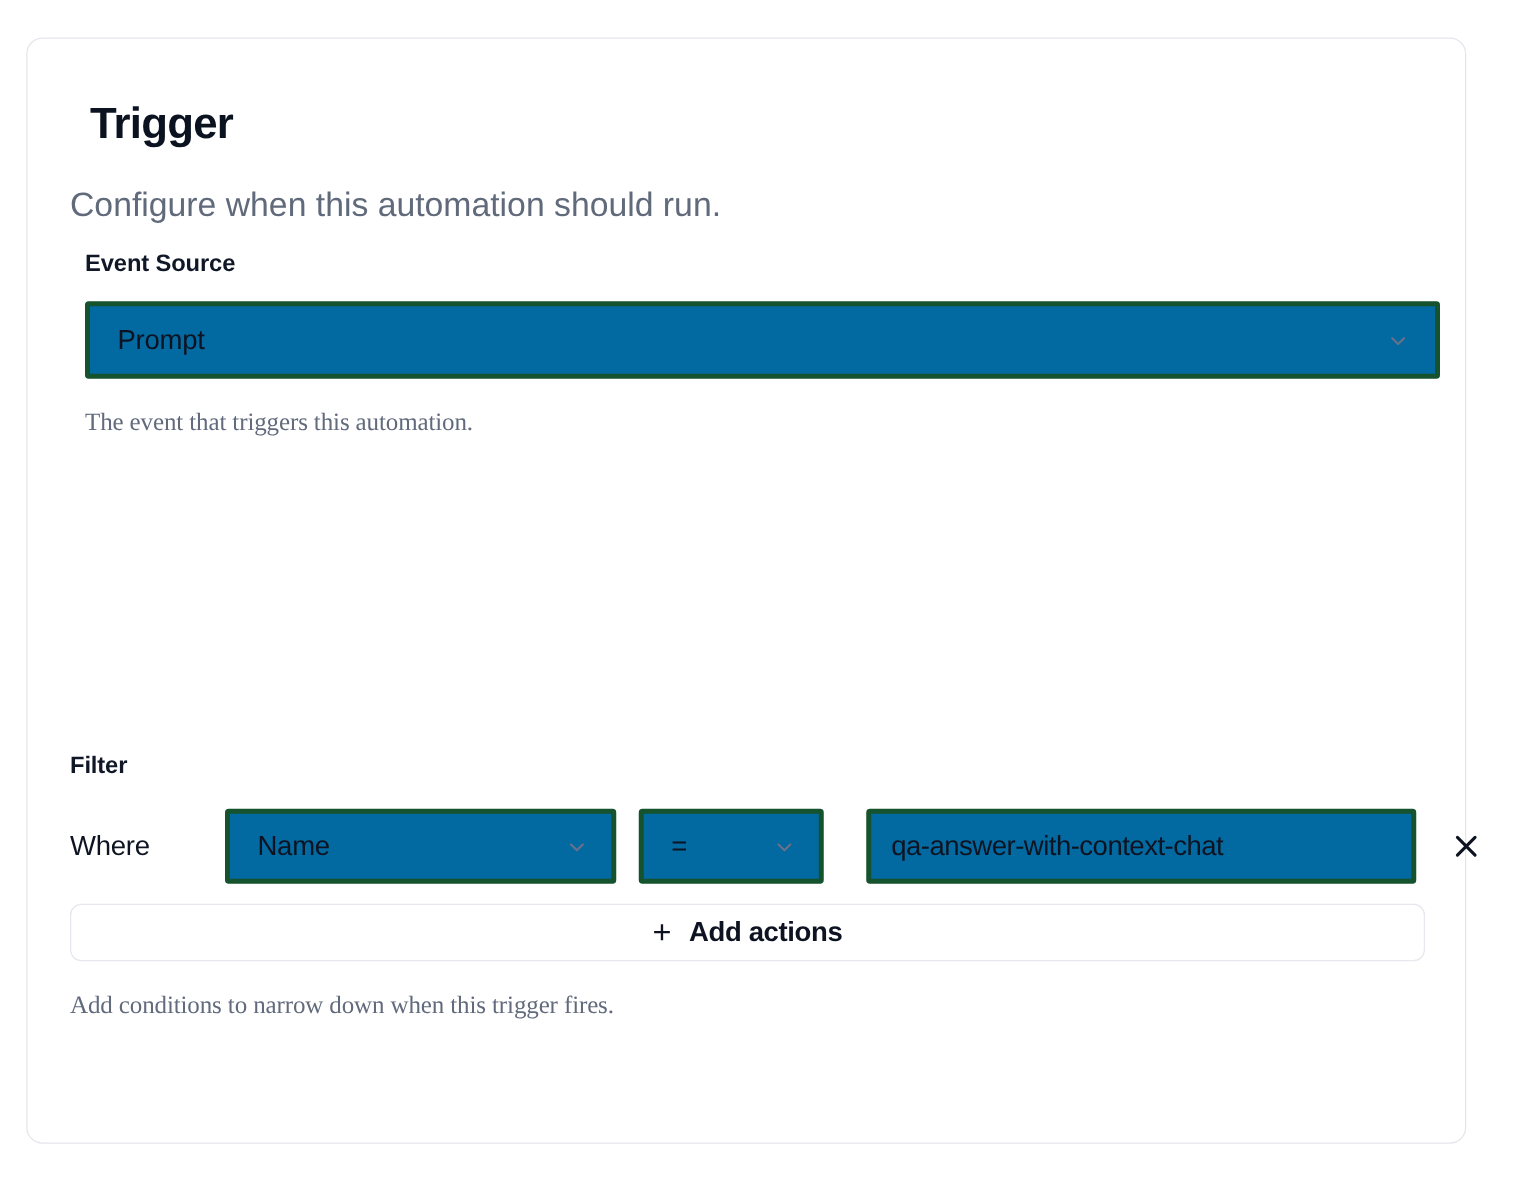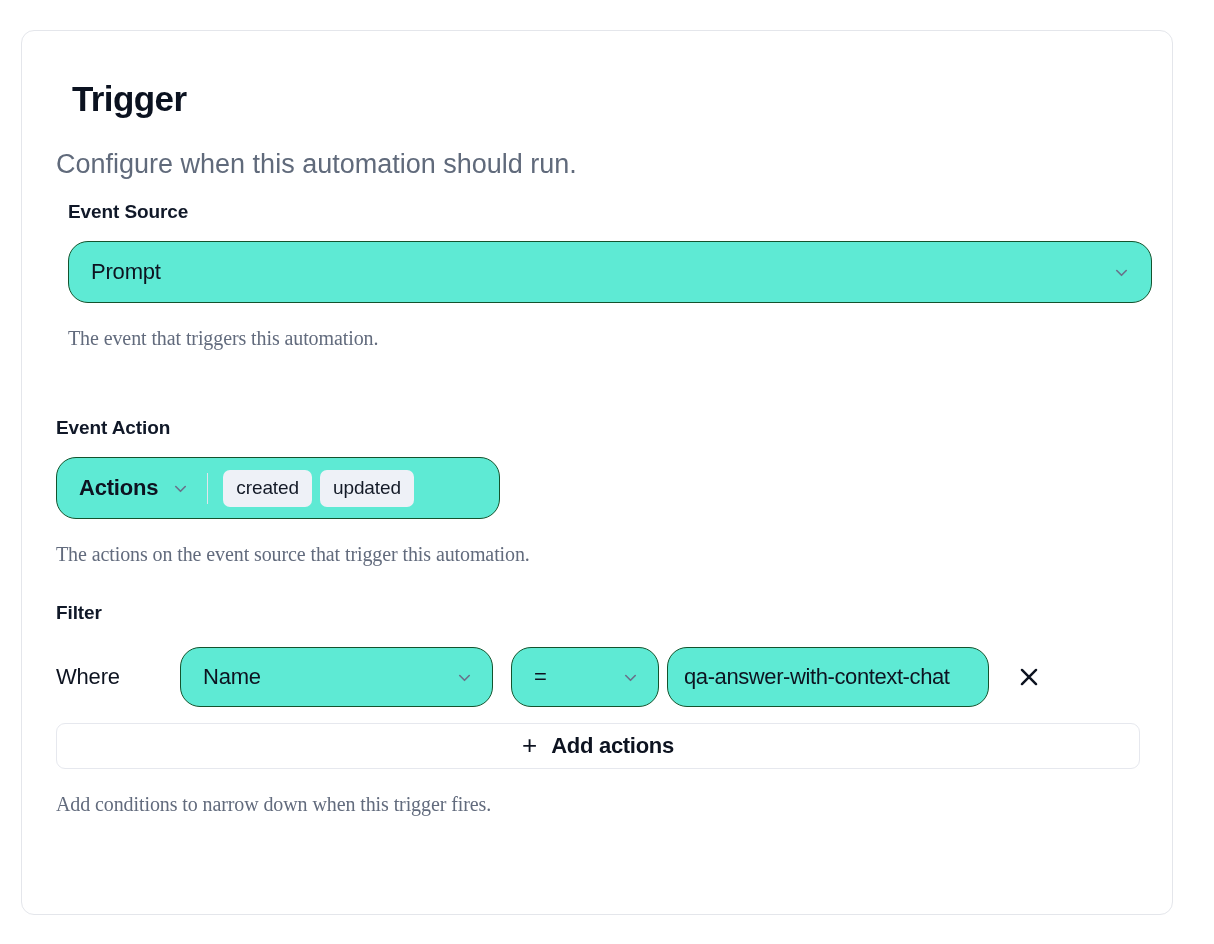--- a/index.html
+++ b/index.html
@@ -61,23 +61,23 @@
   .help-text {
     font-size: 20px;
     font-weight: 400;
     color: #626b7d;
     letter-spacing: -0.1px;
     font-family: Liberation Serif, serif;
   }
 
   
   .control {
-    background: #5eead4;
-    border: 1px solid #14532d;
-    border-radius: 20px;
+    background: #0369a1;
+    border: 4px solid #14532d;
+    border-radius: 3px;
     display: flex;
     align-items: center;
   }
 
   .chev {
     width: 19px;
     height: 19px;
     flex: 0 0 auto;
     display: block;
   }
@@ -176,25 +176,25 @@
     flex: 0 0 auto;
     margin-left: 18px;
   }
   .sel-field .value, .sel-op .value {
     font-size: 22px;
     color: #0d1320;
     letter-spacing: -0.2px;
     white-space: nowrap;
   }
   .val-input {
-    width: 322px;
+    width: 440px;
     height: 60px;
     padding: 0 14px 0 16px;
     flex: 0 0 auto;
-    margin-left: 8px;
+    margin-left: 34px;
     overflow: hidden;
   }
   .val-input .value {
     font-size: 22px;
     color: #0d1320;
     letter-spacing: -0.4px;
     white-space: nowrap;
     overflow: hidden;
   }
   .remove-btn {
@@ -258,39 +258,20 @@
       <div class="control select-full">
         <span class="value">Prompt</span>
         <svg class="chev" viewBox="0 0 24 24">
             <path d="M6 9.5 L12 15.5 L18 9.5"></path>
           </svg>
       </div>
 
       <span class="help-text">The event that triggers this automation.</span>
     </div>
 
-    <div class="sec-event-action">
-      <span class="field-label">Event Action</span>
-
-      <div class="control action-box">
-        <div class="action-trigger">
-          <span class="value">Actions</span>
-          <svg class="chev" viewBox="0 0 24 24">
-              <path d="M6 9.5 L12 15.5 L18 9.5"></path>
-            </svg>
-        </div>
-        <div class="v-divider"></div>
-        <div class="chips">
-          <span class="chip">created</span>
-          <span class="chip">updated</span>
-        </div>
-      </div>
-
-      <span class="help-text">The actions on the event source that trigger this automation.</span>
-    </div>
 
     <div class="sec-filter">
       <span class="field-label">Filter</span>
 
       <div class="filter-row">
         <span class="where-label">Where</span>
 
         <div class="control sel-field">
           <span class="value">Name</span>
           <svg class="chev" viewBox="0 0 24 24">

